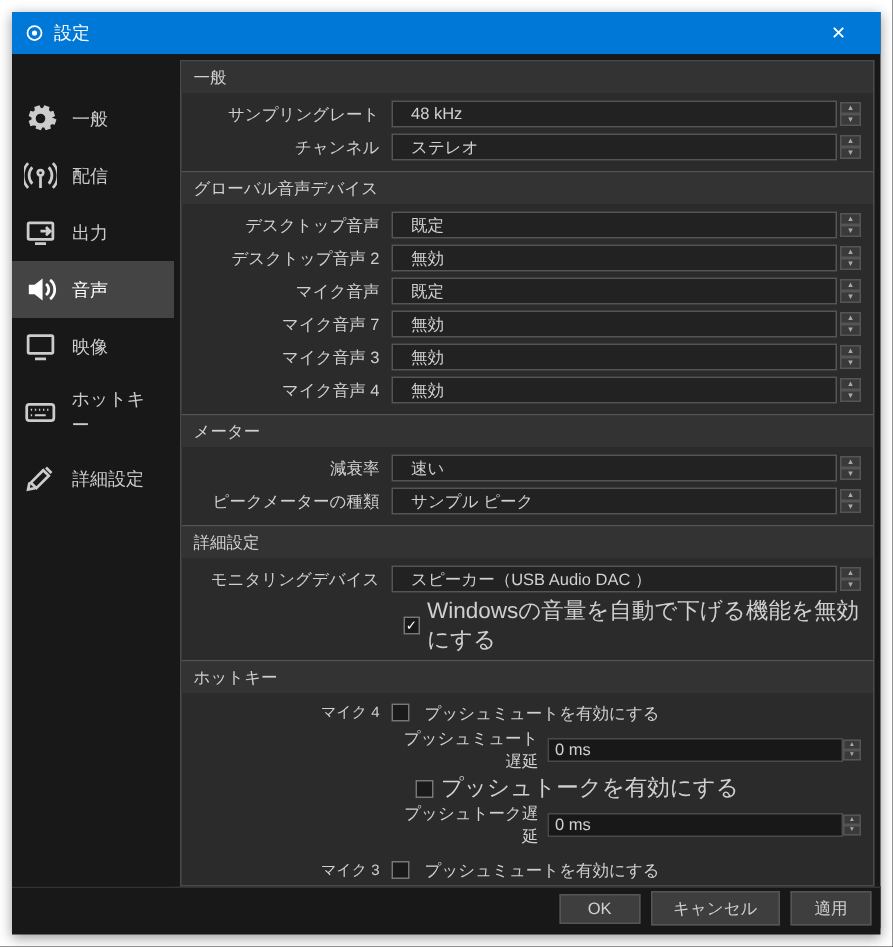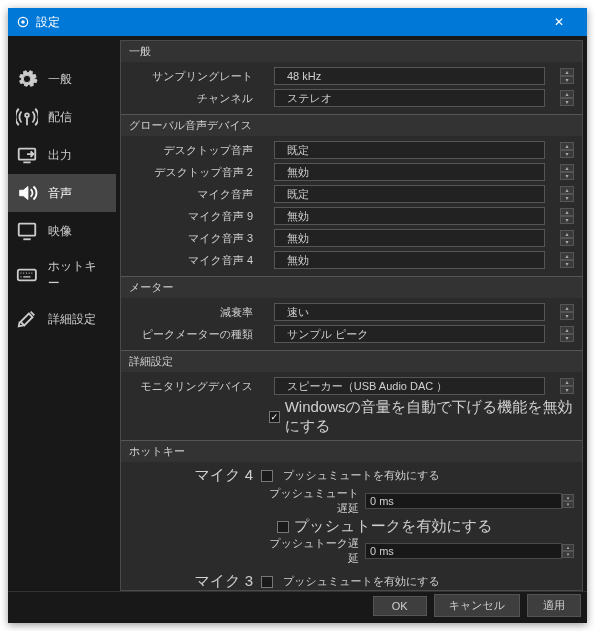--- a/index.html
+++ b/index.html
@@ -12,32 +12,32 @@
   .body { display: flex; height: 555px; }
   .sidebar { width: 108px; background: #181818; padding-top: 24px; }
   .sidebar-item { display: flex; align-items: center; padding: 8px 8px; color: #ccc; font-size: 12px; cursor: pointer; }
   .sidebar-item.active { background: #444; color: #fff; }
   .sidebar-item svg { width: 22px; height: 22px; margin-right: 10px; fill: #ccc; stroke: #ccc; }
   .sidebar-item.active svg { fill: #fff; stroke: #fff; }
   .content { flex: 1; background: #2b2b2b; border: 1px solid #4a4a4a; margin: 4px 4px 0 4px; overflow-y: hidden; color: #d0d0d0; font-size: 11px; }
   .section { border-bottom: 1px solid #555; }
   .section-header { background: #333; color: #d0d0d0; font-size: 11px; padding: 3px 8px; }
   .form-rows { padding: 4px 8px; }
-  .row { display: flex; align-items: center; min-height: 20px; margin-bottom: 2px; gap: 13px; }
+  .row { display: flex; align-items: center; min-height: 20px; margin-bottom: 2px; }
   .label { width: 132px; text-align: right; padding-right: 8px; font-size: 11px; color: #d0d0d0; }
   .select { flex: 1; background: #222; border: 1px solid #555; color: #d0d0d0; font-size: 11px; height: 18px; padding: 0 12px; display: flex; align-items: center; justify-content: space-between; }
   .spin { width: 14px; display: flex; flex-direction: column; margin-left: 2px; }
   .spin-btn { height: 8px; background: #3a3a3a; border: 1px solid #555; font-size: 6px; color: #aaa; text-align: center; line-height: 6px; }
   .checkbox-row { display: flex; align-items: center; margin-left: 140px; font-size: 15px; min-height: 18px; }
   .checkbox-row.idt { margin-left: 148px; }
   .checkbox { width: 12px; height: 12px; border: 1px solid #777; background: #1a1a1a; margin-right: 5px; display: flex; align-items: center; justify-content: center; font-size: 9px; color: #fff; }
   .checkbox.checked::after { content: "✓"; }
   .hotkey-group { padding: 4px 8px 2px 8px; }
   .hk-row { display: flex; align-items: center; min-height: 18px; margin-bottom: 1px; }
-  .hk-label { width: 132px; text-align: right; padding-right: 8px; font-size: 15px; }
+  .hk-label { width: 132px; text-align: right; padding-right: 8px; font-size: 10px; }
   .hk-sublabel { width: 96px; text-align: right; padding-right: 6px; font-size: 11px; margin-left: 140px; }
   .hk-input { flex: 1; background: #181818; border: 1px solid #4a4a4a; height: 16px; color: #d0d0d0; padding: 0 4px; font-size: 11px; display: flex; align-items: center; }
   .hk-spin { width: 12px; display: flex; flex-direction: column; }
   .hk-spin div { height: 7px; background: #3a3a3a; border: 1px solid #555; font-size: 5px; color: #aaa; text-align: center; line-height: 5px; }
   .footer { height: 28px; background: #181818; display: flex; justify-content: flex-end; align-items: center; padding: 0 6px; gap: 7px; border-top: 1px solid #333; }
   .btn { background: #3e3e3e; border: 1px solid #555; color: #d0d0d0; font-size: 11px; padding: 3px 14px; cursor: pointer; min-width: 54px; text-align: center; }
 </style>
 </head>
 <body>
 
@@ -156,21 +156,21 @@
               <div class="label">マイク音声</div>
               <div class="select">
                 <span>既定</span>
               </div>
               <div class="spin">
                 <div class="spin-btn">▴</div>
                 <div class="spin-btn">▾</div>
               </div>
             </div>
           <div class="row">
-              <div class="label">マイク音声 9</div>
+              <div class="label">マイク音声 7</div>
               <div class="select">
                 <span>無効</span>
               </div>
               <div class="spin">
                 <div class="spin-btn">▴</div>
                 <div class="spin-btn">▾</div>
               </div>
             </div>
           <div class="row">
               <div class="label">マイク音声 3</div>

